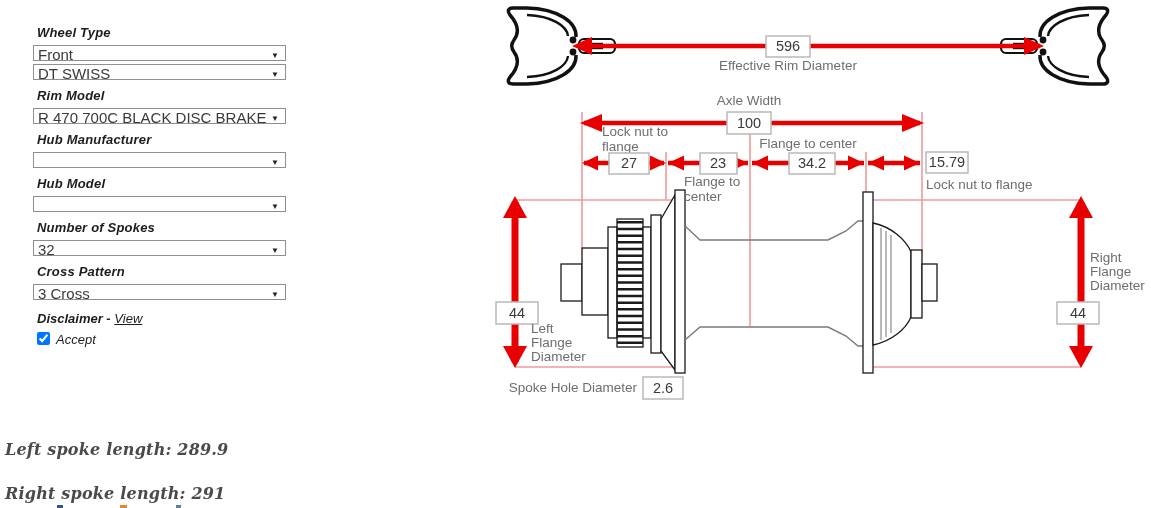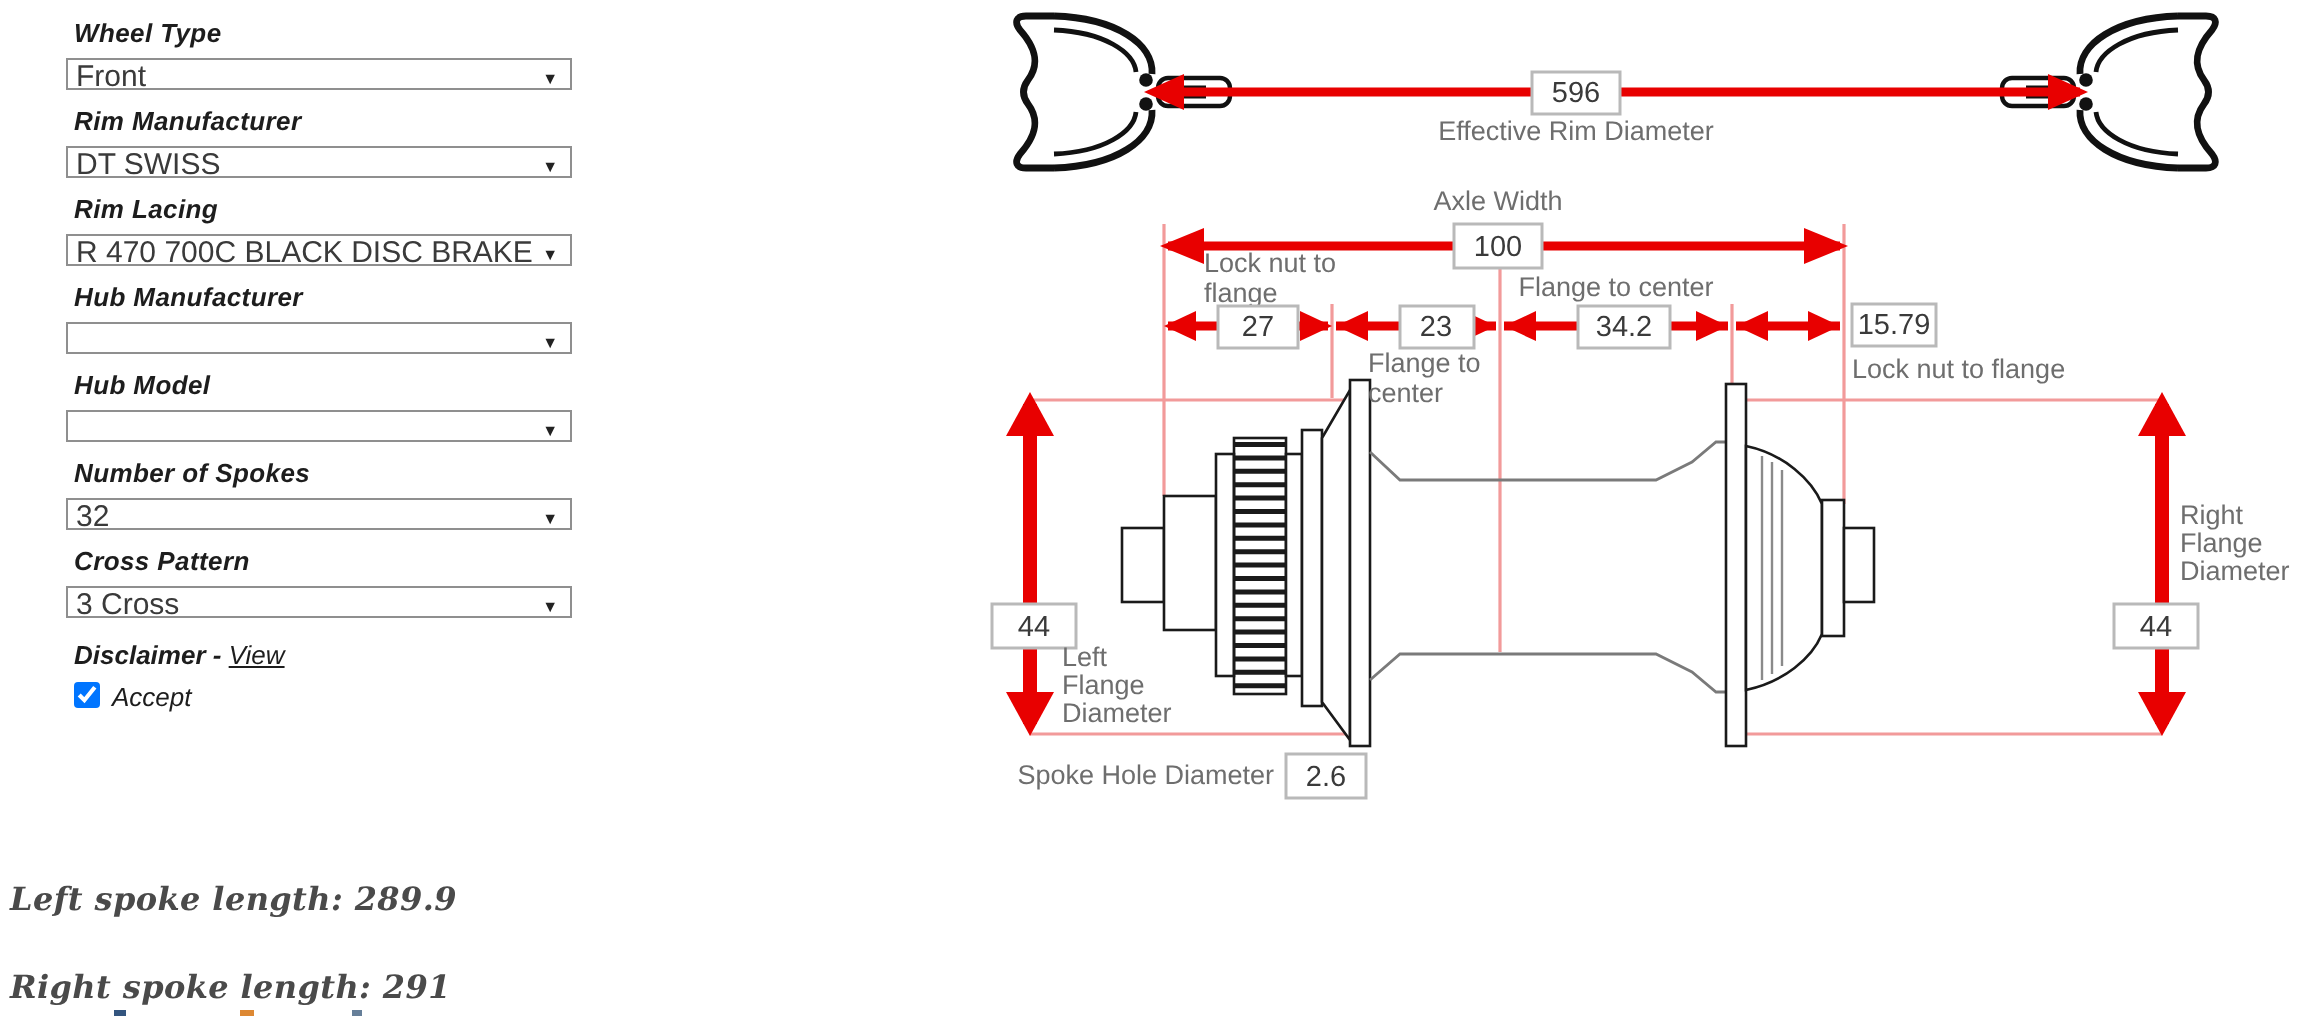--- a/index.html
+++ b/index.html
@@ -6,21 +6,21 @@
   html,body { background:#fff; }
   .stage {
     position: relative;
     width: 1151px; height: 508px;
     background: #fff;
     font-family: "Liberation Sans", sans-serif;
     overflow: hidden;
   }
 
   
-  .form-col { position: absolute; left: 33px; top: 4px; width: 253px; }
+  .form-col { position: absolute; left: 33px; top: 20px; width: 253px; }
   .field-label {
     display: block;
     font: italic bold 13px/1.15 "Liberation Sans", sans-serif;
     color: #1d1d1d;
     margin: 6px 0 4px 4px;
     letter-spacing: .2px;
   }
   .select-wrap { position: relative; width: 253px; }
   .select-wrap select {
     width: 253px; height: 16px;
@@ -90,29 +90,28 @@
   <div class="form-col">
 
     <label class="field-label">Wheel Type</label>
     <div class="select-wrap">
       <select>
         <option>Front</option>
       </select>
       <span class="arrow">▼</span>
     </div>
 
-    <label class="field-label">Rim Manufacturer</label>
     <div class="select-wrap">
       <select>
         <option>DT SWISS</option>
       </select>
       <span class="arrow">▼</span>
     </div>
 
-    <label class="field-label">Rim Lacing</label>
+    <label class="field-label">Rim Model</label>
     <div class="select-wrap">
       <select>
         <option>R 470 700C BLACK DISC BRAKE</option>
       </select>
       <span class="arrow">▼</span>
     </div>
 
     <label class="field-label">Hub Manufacturer</label>
     <div class="select-wrap">
       <select>

